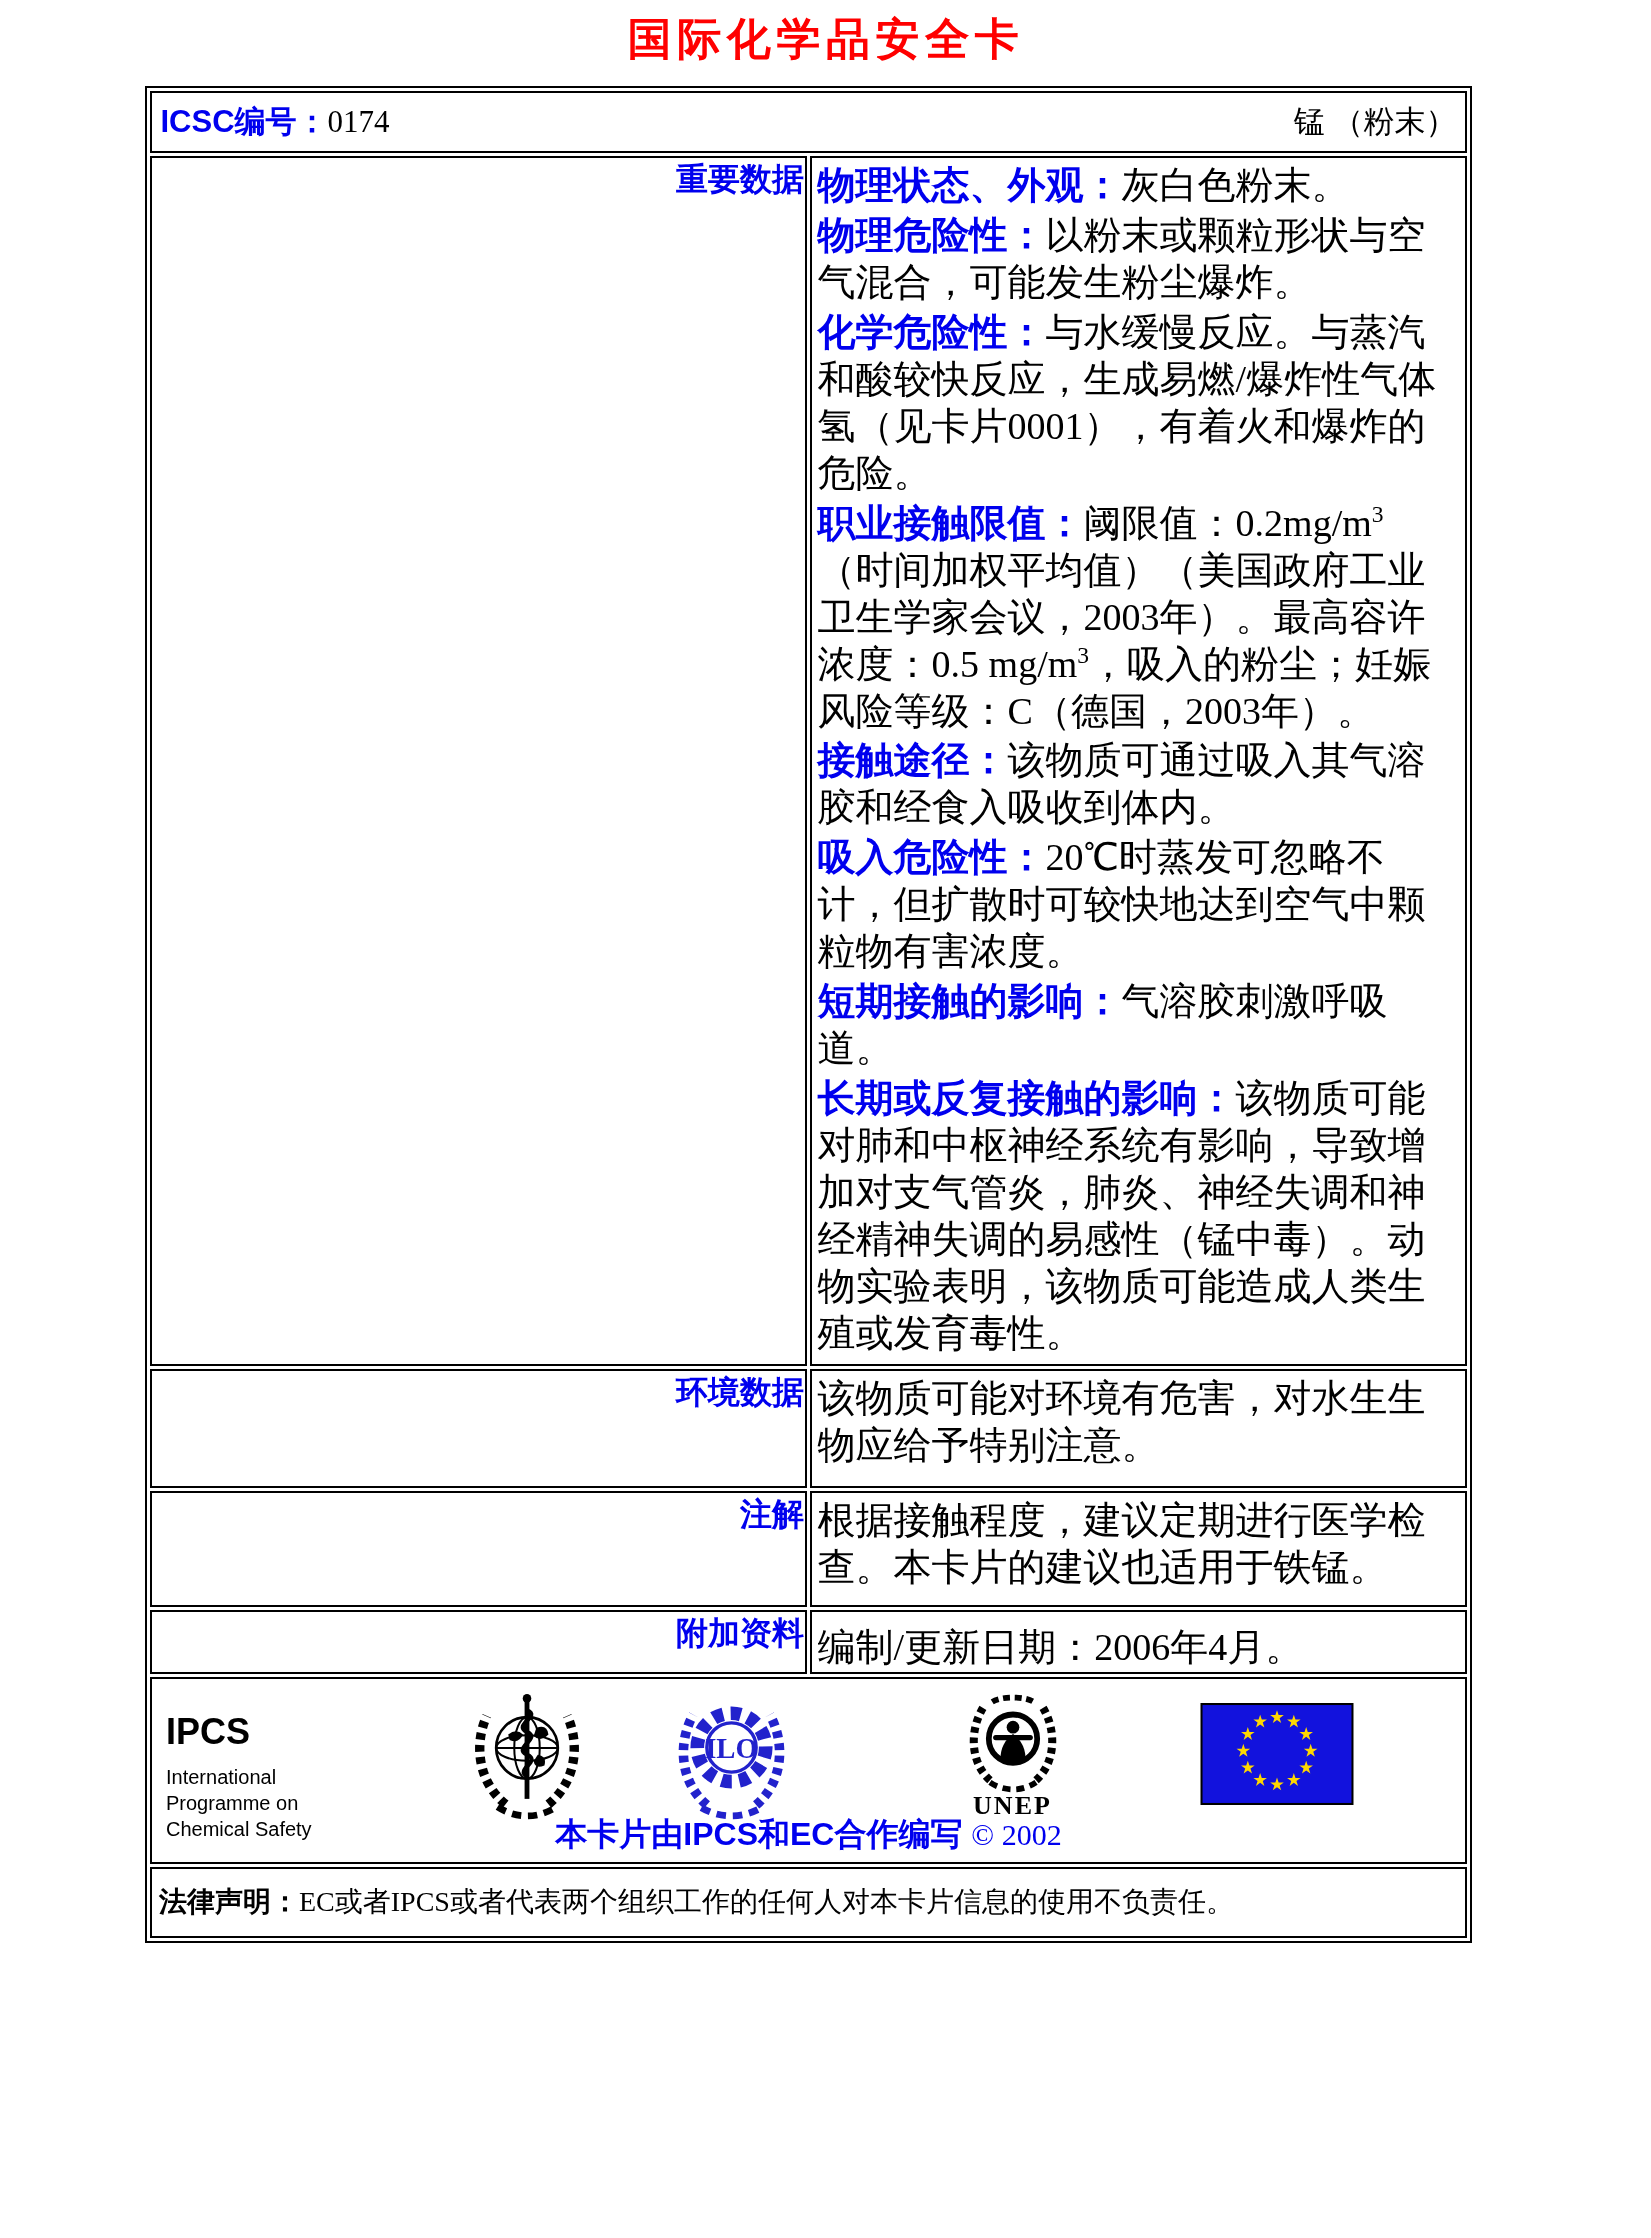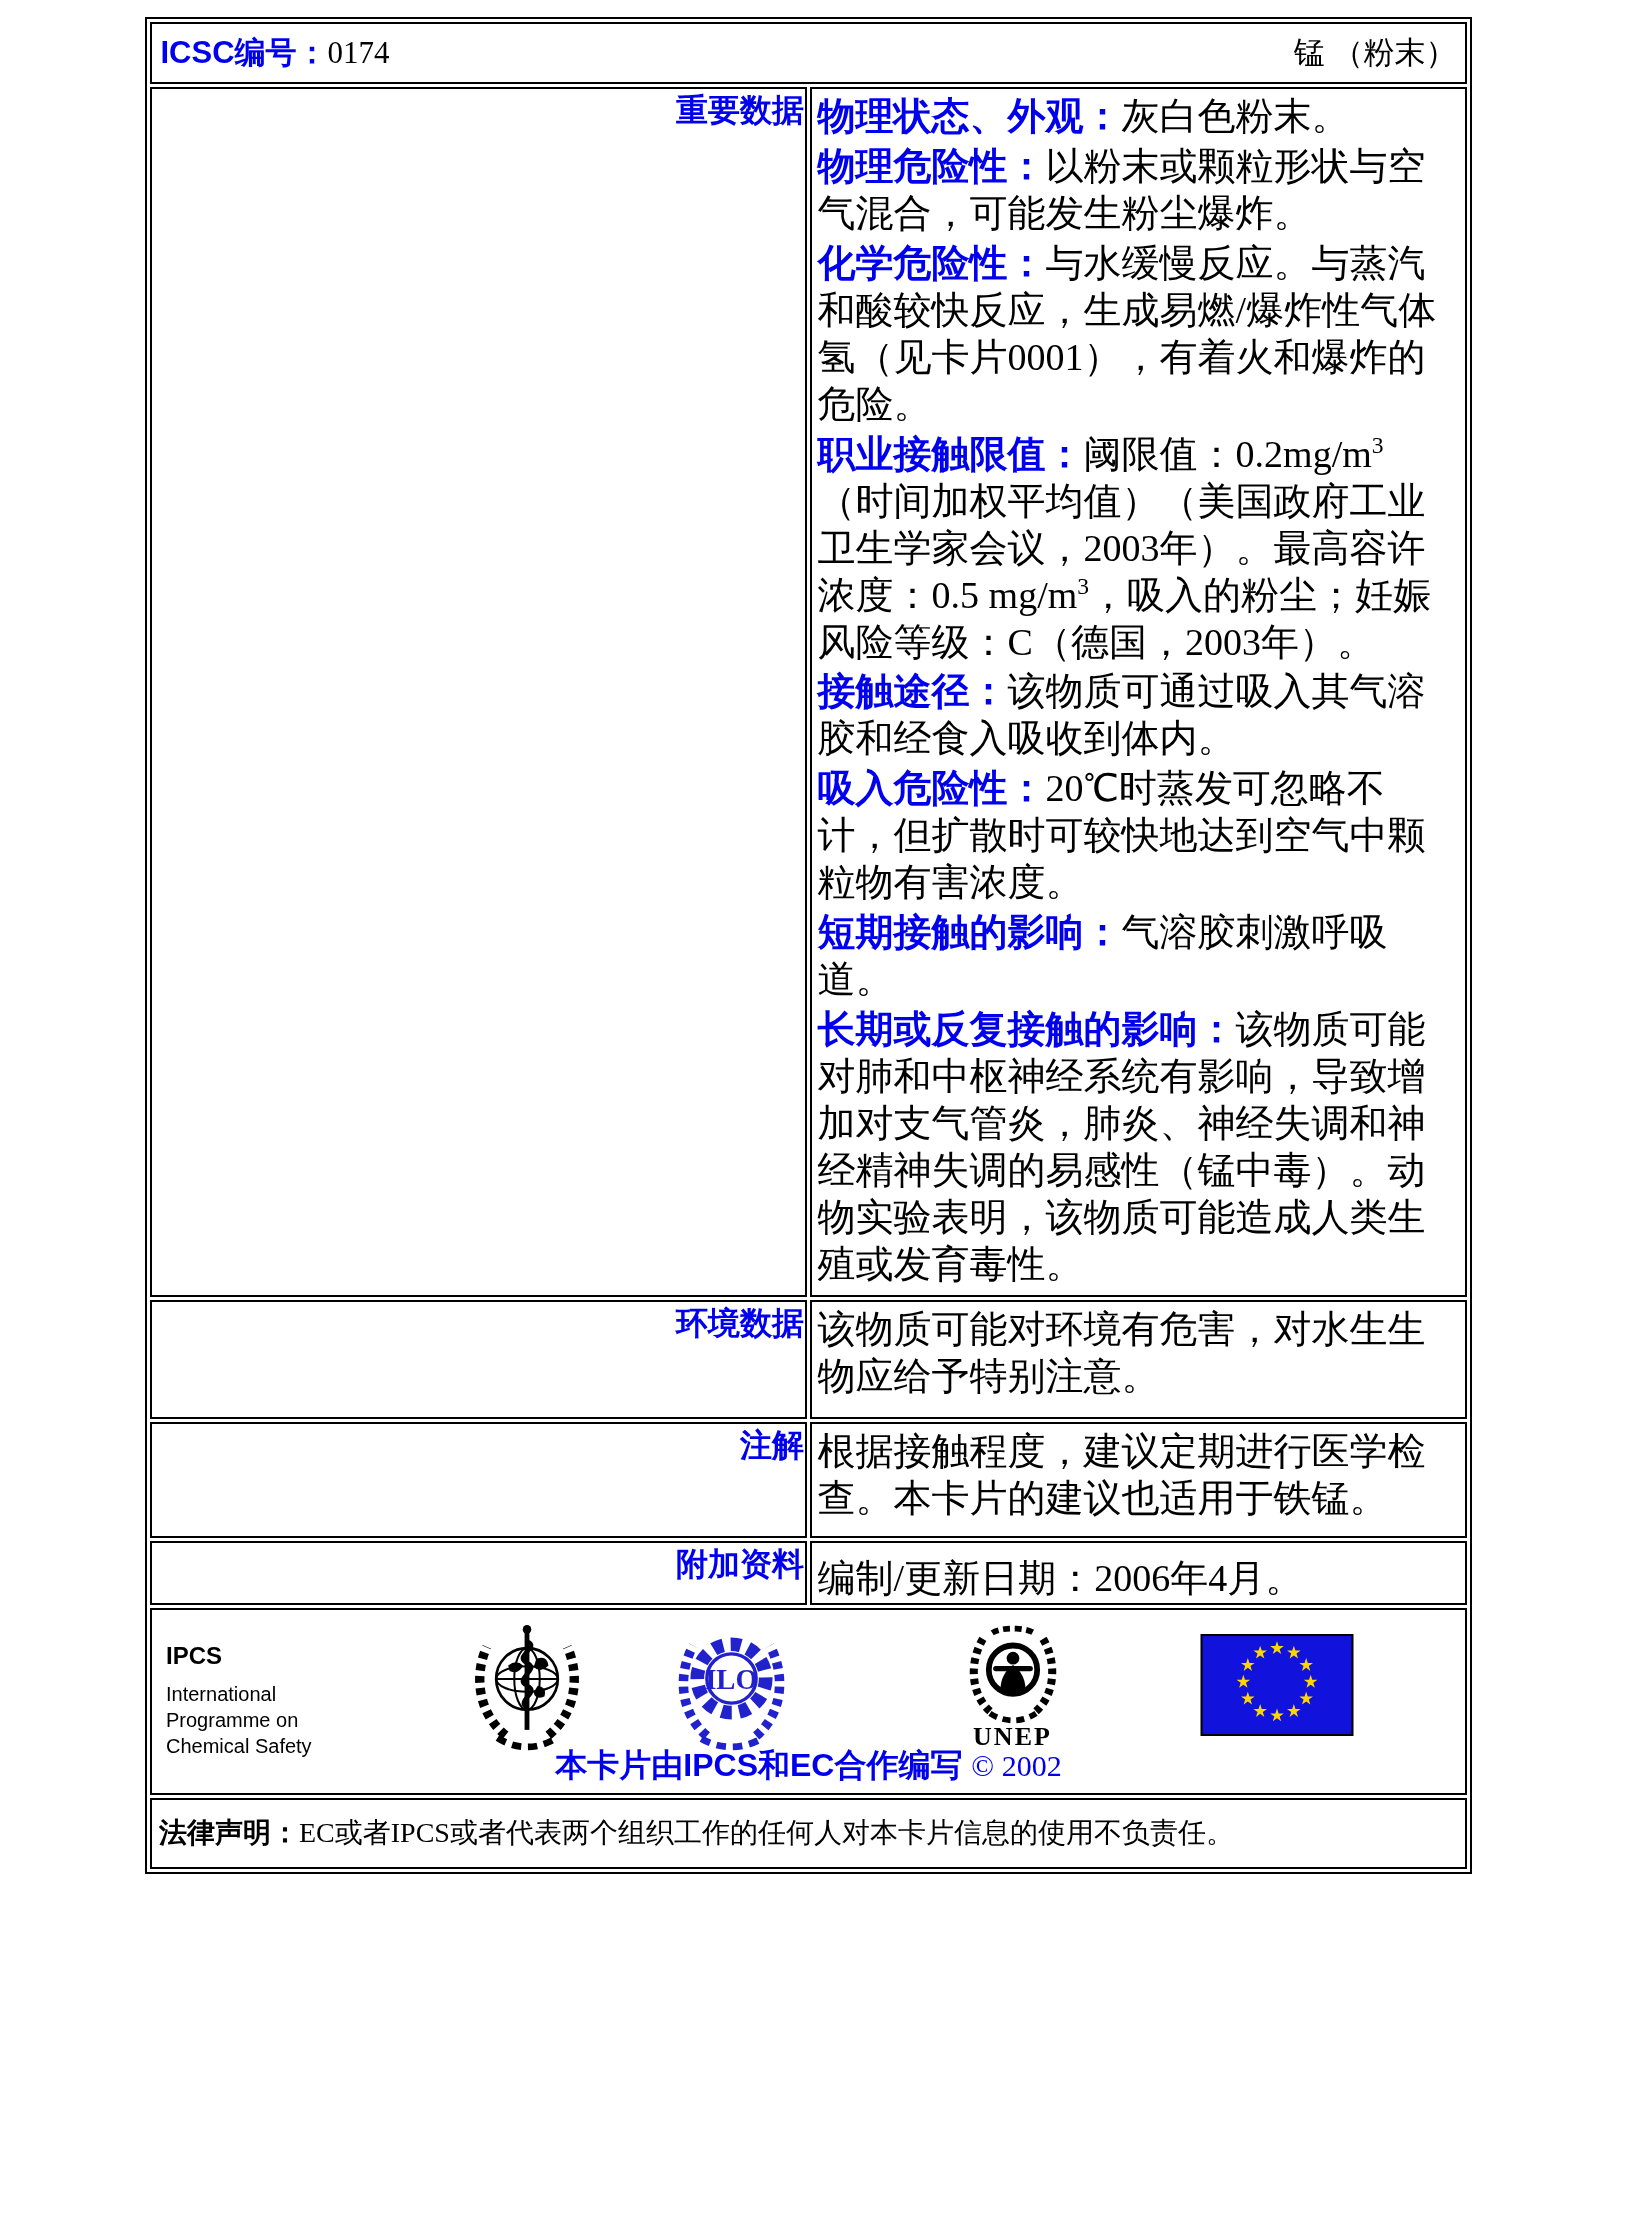--- a/index.html
+++ b/index.html
@@ -38,21 +38,21 @@
   .inline-label{color:var(--blue);font-family:"Liberation Sans",sans-serif;font-weight:bold;}
   .serif-text{font-family:"Liberation Serif",serif;color:#000;}
 
   .para{margin:0 0 2.8px 0;}
   .phys-line{margin:0 0 8.5px 0;}
   sup{font-size:0.62em;line-height:0;}
 
   
   .logos-cell{position:relative;height:183px;padding:0 !important;}
   .ipcs-block{position:absolute;left:14px;top:32px;font-family:"Liberation Sans",sans-serif;color:#000;}
-  .ipcs-title{font-size:24px;font-weight:bold;margin:0 0 11.3px 0;}
+  .ipcs-title{font-size:36px;font-weight:bold;margin:0 0 11.3px 0;}
   .ipcs-line{font-size:20px;line-height:26px;}
   .logo{position:absolute;}
   .who-logo{left:308px;top:10px;}
   .ilo-logo{left:509px;top:11.3px;}
   .unep-block{left:797px;top:8.5px;text-align:center;width:127px;}
   .unep-caption{font-family:"Liberation Serif",serif;font-weight:bold;font-size:26px;letter-spacing:2.1px;margin-top:-4.2px;}
   .eu-flag{left:1048px;top:24px;}
   .credit{
     position:absolute;left:0;right:0;bottom:5.6px;text-align:center;
     color:var(--blue);font-family:"Liberation Sans",sans-serif;
@@ -61,20 +61,21 @@
   .credit-year{font-family:"Liberation Serif",serif;font-weight:normal;font-size:30px;}
 
   .legal-cell{vertical-align:middle !important;font-size:28px;padding:4.2px 7px;}
   .legal-label{color:#000;font-family:"Liberation Sans",sans-serif;font-weight:bold;}
 </style>
 </head>
 <body>
 
 <div class="page">
 
+  <h1 class="title">国际化学品安全卡</h1>
 
   <table class="card">
 
     <tbody>
         <tr>
       <td colspan="2" class="hdr-cell" style="height:58px;">
         <div class="hdr-flex">
           <div>
             <span class="inline-label">ICSC编号：</span><span class="serif-text">0174</span>
           </div>

